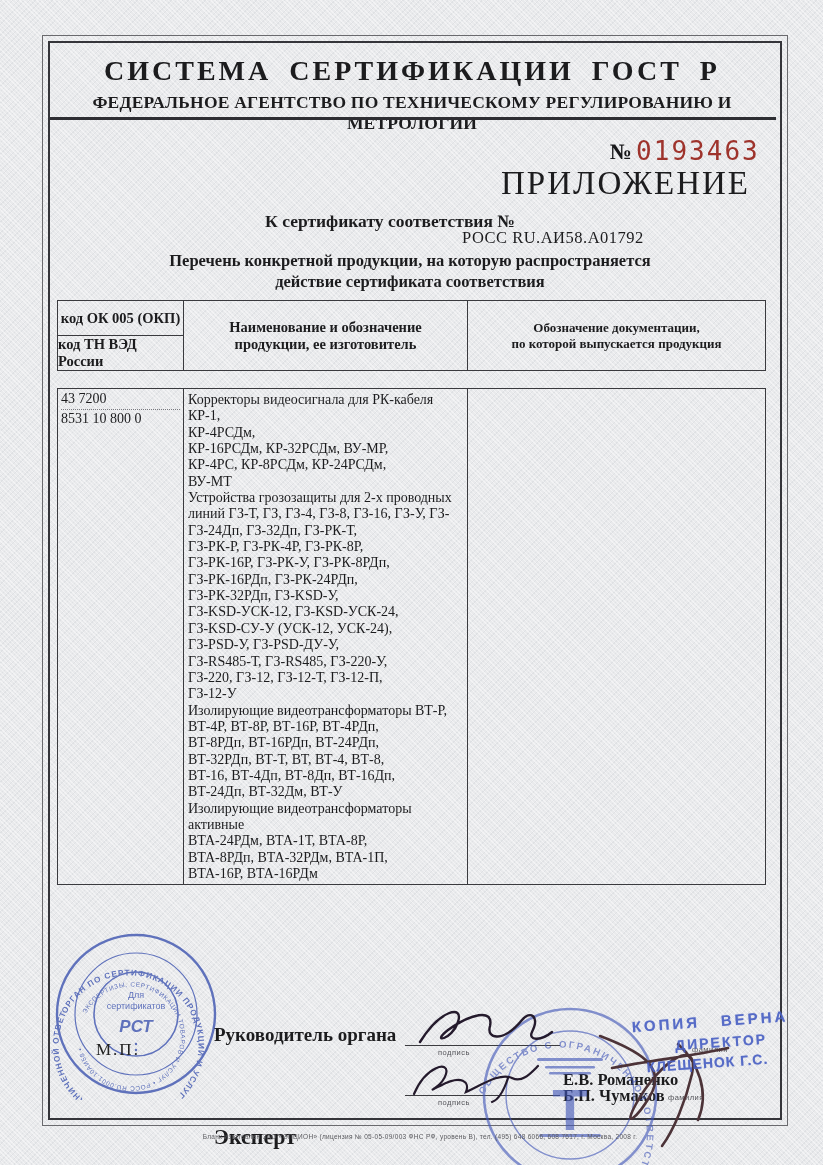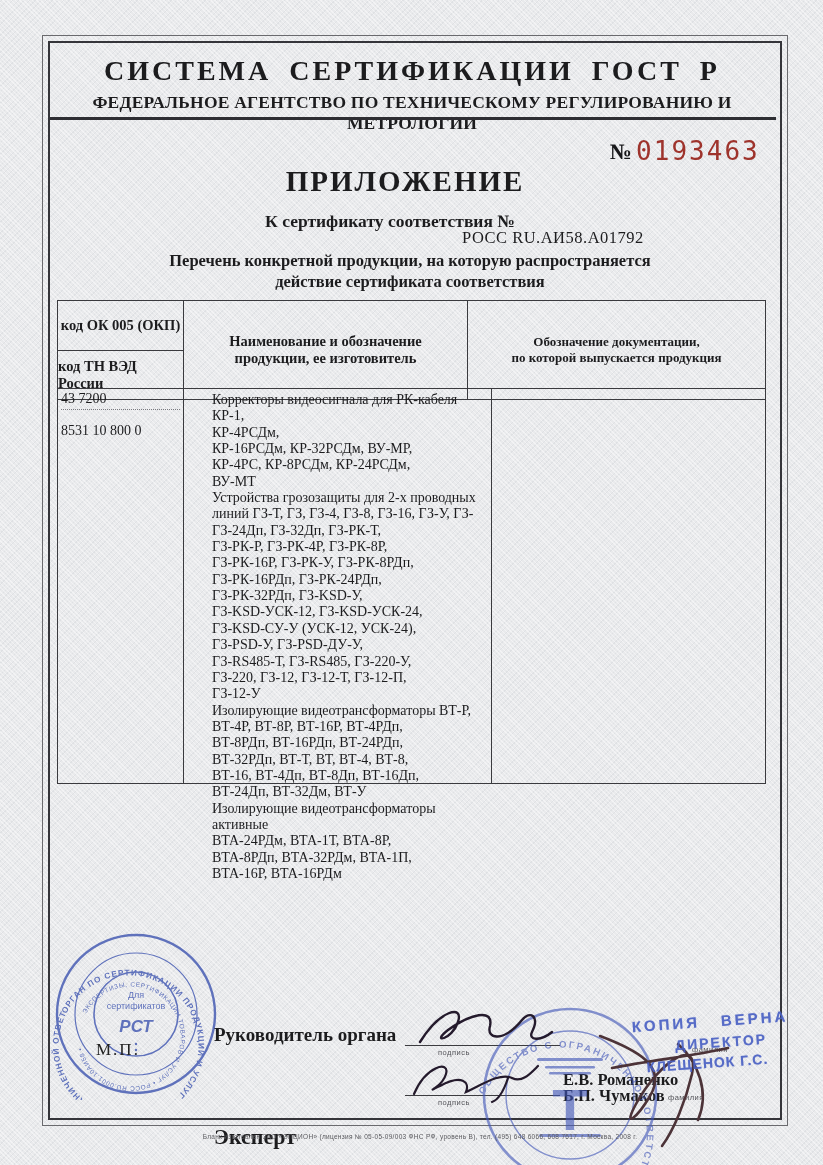--- a/index.html
+++ b/index.html
@@ -14,37 +14,37 @@
   .abs{position:absolute;}
   .frame-outer{left:42px; top:35px; width:744px; height:1089px; border:1px solid #6a6a6e;}
   .frame-inner{left:48px; top:41px; width:730px; height:1075px; border:2px solid #35353a;}
   .center{text-align:center;}
   .sys-title{left:60px; top:55px; width:704px; font-size:28px; font-weight:bold; letter-spacing:3px; word-spacing:8px;}
   .agency{left:54px; top:92px; width:716px; font-size:17.5px; font-weight:bold; letter-spacing:.2px;}
   .hr-top{left:50px; top:117px; width:726px; height:3px; background:#2e2e33;}
   .num-block{left:610px; top:136px; white-space:nowrap;}
   .num-prefix{font-size:22px; font-weight:bold; color:#17171a;}
   .num-digits{font-family:"DejaVu Sans Mono",monospace; font-size:26px; letter-spacing:2px; vertical-align:-1px;margin-top:15px;}
-  .doc-title{left:60px; top:165px; width:690px; font-size:29px; font-weight:bold; letter-spacing:2px;}
+  .doc-title{left:60px; top:165px; width:690px; font-size:33px; font-weight:normal; letter-spacing:2px;text-align:right;}
   .cert-label{left:160px; top:211px; width:460px; font-size:17.5px; font-weight:bold;}
   .cert-number{left:462px; top:228px; font-size:16.5px; letter-spacing:.5px;}
   .subtitle1{left:70px; top:251px; width:680px; font-size:16.5px; font-weight:bold;}
   .subtitle2{left:70px; top:272px; width:680px; font-size:16.5px; font-weight:bold;}
 
-  .thead{left:57px; top:300px; width:709px; height:100px; border:1px solid #3a3a3e; box-sizing:border-box; display:flex;justify-content:center;}
+  .thead{left:57px; top:300px; width:709px; height:71px; border:1px solid #3a3a3e; box-sizing:border-box; display:flex;justify-content:center;}
   .thead .c1{width:126px; border-right:1px solid #3a3a3e; box-sizing:border-box; display:flex; flex-direction:column;}
   .thead .c1 .cell{flex:1; display:flex; align-items:center; justify-content:center; font-size:14.5px; font-weight:bold;}
   .thead .c1 .cell:first-child{border-bottom:1px solid #3a3a3e;}
   .thead .c2{width:284px; border-right:1px solid #3a3a3e; box-sizing:border-box; display:flex; align-items:center; justify-content:center; font-size:14.5px; font-weight:bold; white-space:pre-line; text-align:center;}
   .thead .c3{flex:1; display:flex; align-items:center; justify-content:center; font-size:13px; font-weight:bold; white-space:pre-line; text-align:center;}
 
-  .tbody{left:57px; top:388px; width:709px; height:396px; border:1px solid #3a3a3e; box-sizing:border-box; display:flex;gap:24px;}
+  .tbody{left:57px; top:388px; width:709px; height:497px; border:1px solid #3a3a3e; box-sizing:border-box; display:flex;}
   .tbody .c1{width:126px; border-right:1px solid #3a3a3e; box-sizing:border-box; font-size:14px; padding:2px 3px;}
   .tbody .c1 .code1{border-bottom:1px dotted #7a7a80; padding-bottom:2px;}
-  .tbody .c1 .code2{padding-top:1px;margin-top:12px;}
+  .tbody .c1 .code2{padding-top:1px;}
   .tbody .c2{width:284px; border-right:1px solid #3a3a3e; box-sizing:border-box; font-size:14px; line-height:16.35px; padding:3px 2px 0 4px;}
   .tbody .c3{flex:1;}
 
   .mp{left:96px; top:1040px; font-size:17px; letter-spacing:2px; color:#222;}
   .lbl-head{left:214px; top:1024px; font-size:19px; font-weight:bold;}
   .lbl-expert{left:214px; top:1124px; font-size:22px; font-weight:bold;}
   .sigline{width:155px; border-bottom:1.2px solid #3c3c40; height:1px;}
   .sigline1{left:405px; top:1044px;}
   .sigline2{left:405px; top:1094px;}
   .caption{font-size:7.5px; color:#55555a; font-family:"Liberation Sans",sans-serif; letter-spacing:.5px;}

